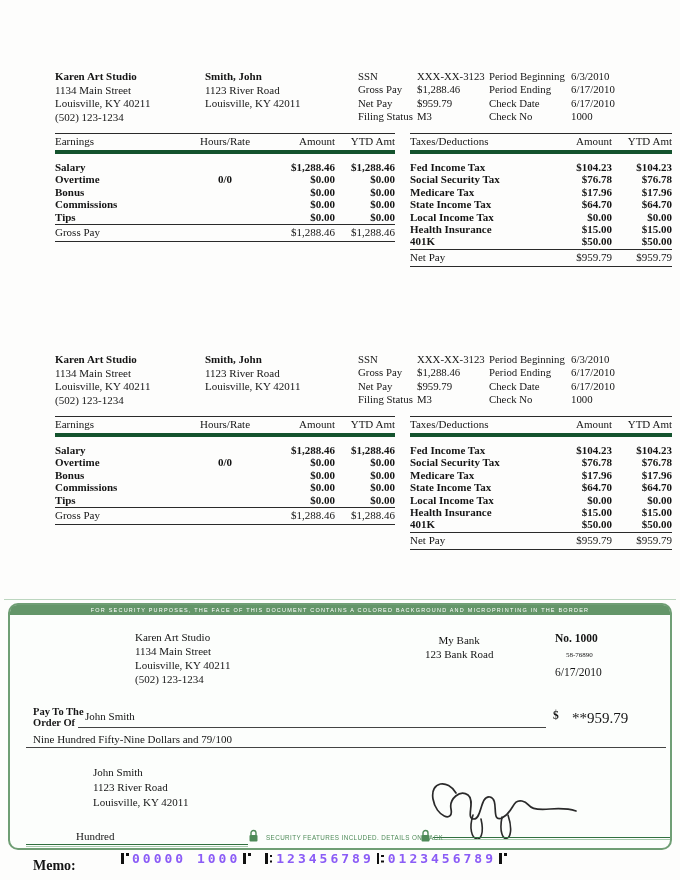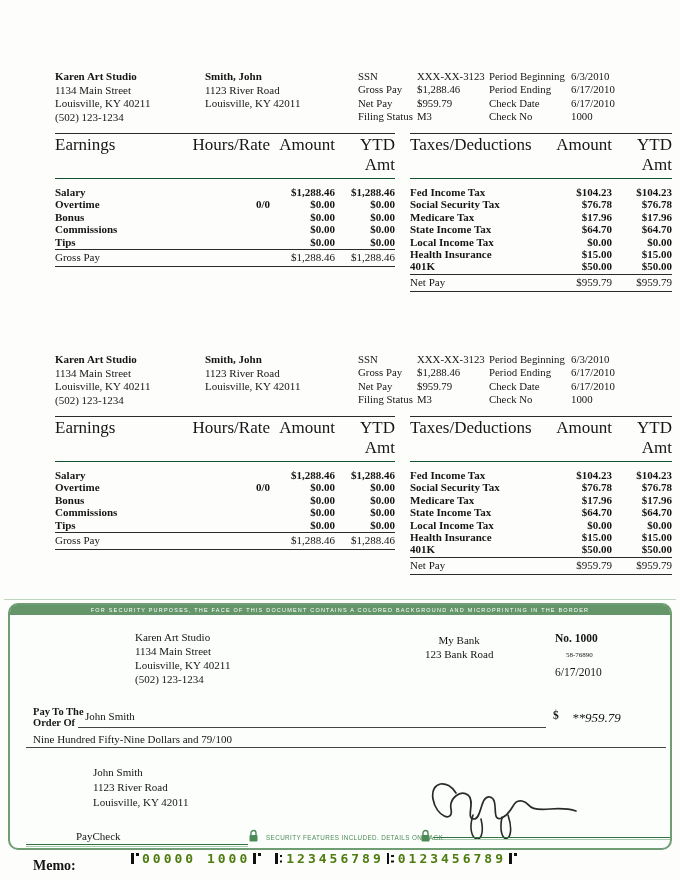--- a/index.html
+++ b/index.html
@@ -24,27 +24,27 @@
 
   .info-a { position:absolute; left:358px; top:0; font-size:10.8px; line-height:13.4px; }
   .info-b { position:absolute; left:489px; top:0; font-size:10.8px; line-height:13.4px; }
   .kv { display:flex; }
   .info-a .k { width:59px; }
   .info-b .k { width:82px; }
 
   .earn-table { position:absolute; left:55px; top:63px; width:340px; }
   .tax-table  { position:absolute; left:410px; top:63px; width:262px; }
 
-  .thead { display:flex; border-top:1.6px solid #2a2a2a; border-bottom:1px solid #14532d; padding:1px 0 3px 0; font-size:17px; }
+  .thead { display:flex; border-top:1.6px solid #2a2a2a; border-bottom:4px solid #14532d; padding:1px 0 3px 0; font-size:11px; }
   .trow  { display:flex; font-size:11px; line-height:12.4px;font-weight:bold; }
   .tbody { padding-top:7px; }
   .ttotal { display:flex; font-size:11px; line-height:13px; border-top:1px solid #2a2a2a; border-bottom:1px solid #2a2a2a; margin-top:1px; padding:1px 0 2px 0; }
 
   .earn-table .c1 { width:125px; text-align:left; }
-  .earn-table .c2 { width:90px;  text-align:right; }
+  .earn-table .c2 { width:90px;  text-align:center; }
   .earn-table .c3 { width:65px;  text-align:right; }
   .earn-table .c4 { width:60px;  text-align:right; }
 
   .tax-table .c1 { width:140px; text-align:left; }
   .tax-table .c2 { width:62px;  text-align:right; }
   .tax-table .c3 { width:60px;  text-align:right; }
 
   
   .check-hairline { position:absolute; left:4px; top:599px; width:672px; height:1px; background:#bcd6bf; }
   .check {
@@ -62,21 +62,21 @@
   .chk-company { left:125px; top:25px; font-size:11px; line-height:14px; }
   .chk-bank    { left:415px; top:28px; font-size:11px; line-height:14px;text-align:center; }
   .chk-no      { left:545px; top:27px; font-size:11.5px; font-weight:bold; }
   .chk-fraction{ left:556px; top:46px; font-size:7px; }
   .chk-date    { left:545px; top:61px; font-size:11.5px; }
 
   .payto { left:23px; top:101px; font-size:10.5px; font-weight:bold; line-height:11px; }
   .payee-name { left:75px; top:105px; font-size:11px; }
   .payee-line { left:68px; top:122px; width:468px; height:1px; background:#444; }
   .amt-sym { left:543px; top:104px; font-size:11.5px; font-weight:bold; }
-  .amt-val { left:562px; top:105px; font-size:13px;font-style:italic; }
+  .amt-val { left:562px; top:105px; font-size:15px; }
 
   .words { left:23px; top:128px; font-size:11px; }
   .words-line { left:16px; top:142px; width:640px; height:1px; background:#444; }
 
   .payee-addr { left:83px; top:160px; font-size:11px; line-height:15px; }
 
   .sig-wrap { left:408px; top:168px; width:180px; height:82px; }
   .sig-line { left:423px; top:232px; width:237px; height:3px;
               border-top:1.6px solid #31714０; }
   .sig-line { border-top:1.6px solid #317140; border-bottom:1px solid #a7c9ad; }
@@ -87,24 +87,24 @@
                 border-top:1.6px solid #317140; border-bottom:1px solid #a7c9ad; }
 
   .lock { width:11px; height:14px; }
   .lock1 { left:238px; top:224px; }
   .lock2 { left:410px; top:224px; }
   .sec-note { left:256px; top:229px; font-family:"Liberation Sans", sans-serif;
               font-size:6.3px; color:#4e8a58; letter-spacing:0.4px; }
 
   
   .micr {
-    position:absolute; left:128px; top:851px;
+    position:absolute; left:118px; top:851px;
     font-family:"DejaVu Sans Mono", monospace;
     font-size:13px; font-weight:bold; letter-spacing:3px;
-    color:#4d7c0f; display:flex; align-items:center;
+    color:#8b5cf6; display:flex; align-items:center;
   }
   .micr-sym { display:inline-block; position:relative; width:10px; height:11px; margin:0 3px 0 1px; }
   .micr-sym::before { content:""; position:absolute; left:2px; top:0; width:2.5px; height:11px; background:#101010; }
   .sym-onus::after { content:""; position:absolute; left:6.5px; top:0; width:3px; height:3px; background:#101010; }
   .sym-transit::after { content:""; position:absolute; left:6.5px; top:1.5px; width:2.5px; height:2.5px; background:#101010; box-shadow:0 5.5px 0 #101010; }
   .micr-gap { width:8px; }
 </style>
 </head>
 <body>
 
@@ -445,21 +445,21 @@
   <div class="abs sig-wrap">
     <svg width="180" height="82" viewBox="0 0 180 82">
       <path d="M38,20 C30,6 12,8 15,26 C18,44 36,50 33,36 C31,26 42,16 50,22 C58,28 47,46 56,46 C64,46 62,22 72,24 C82,26 72,50 84,45 C96,39 94,26 104,28 C114,30 106,38 132,36 C146,35 152,36 158,38" fill="none" stroke="#2a2a2a" stroke-width="1.7" stroke-linecap="round"></path>
       <path d="M55,42 C46,70 70,76 63,46" fill="none" stroke="#2a2a2a" stroke-width="1.6" stroke-linecap="round"></path>
       <path d="M84,44 C78,74 100,72 90,42" fill="none" stroke="#2a2a2a" stroke-width="1.6" stroke-linecap="round"></path>
     </svg>
   </div>
   <div class="abs sig-line"></div>
 
   <div class="abs memo-label">Memo:</div>
-  <div class="abs memo-value">PayCheck</div>
+  <div class="abs memo-value">Hundred</div>
   <div class="abs memo-line"></div>
 
   <div class="abs lock1">
     <svg class="lock" viewBox="0 0 11 14">
       <path d="M3,6 V4 a2.5,2.5 0 0 1 5,0 V6" fill="none" stroke="#4e8a58" stroke-width="1.4"></path>
       <rect x="1.5" y="6" width="8" height="6.5" rx="1" fill="#4e8a58"></rect>
       <circle cx="12" cy="11" r="0.8" fill="#4e8a58"></circle>
     </svg>
   </div>
   <div class="abs sec-note">SECURITY FEATURES INCLUDED. DETAILS ON BACK</div>

